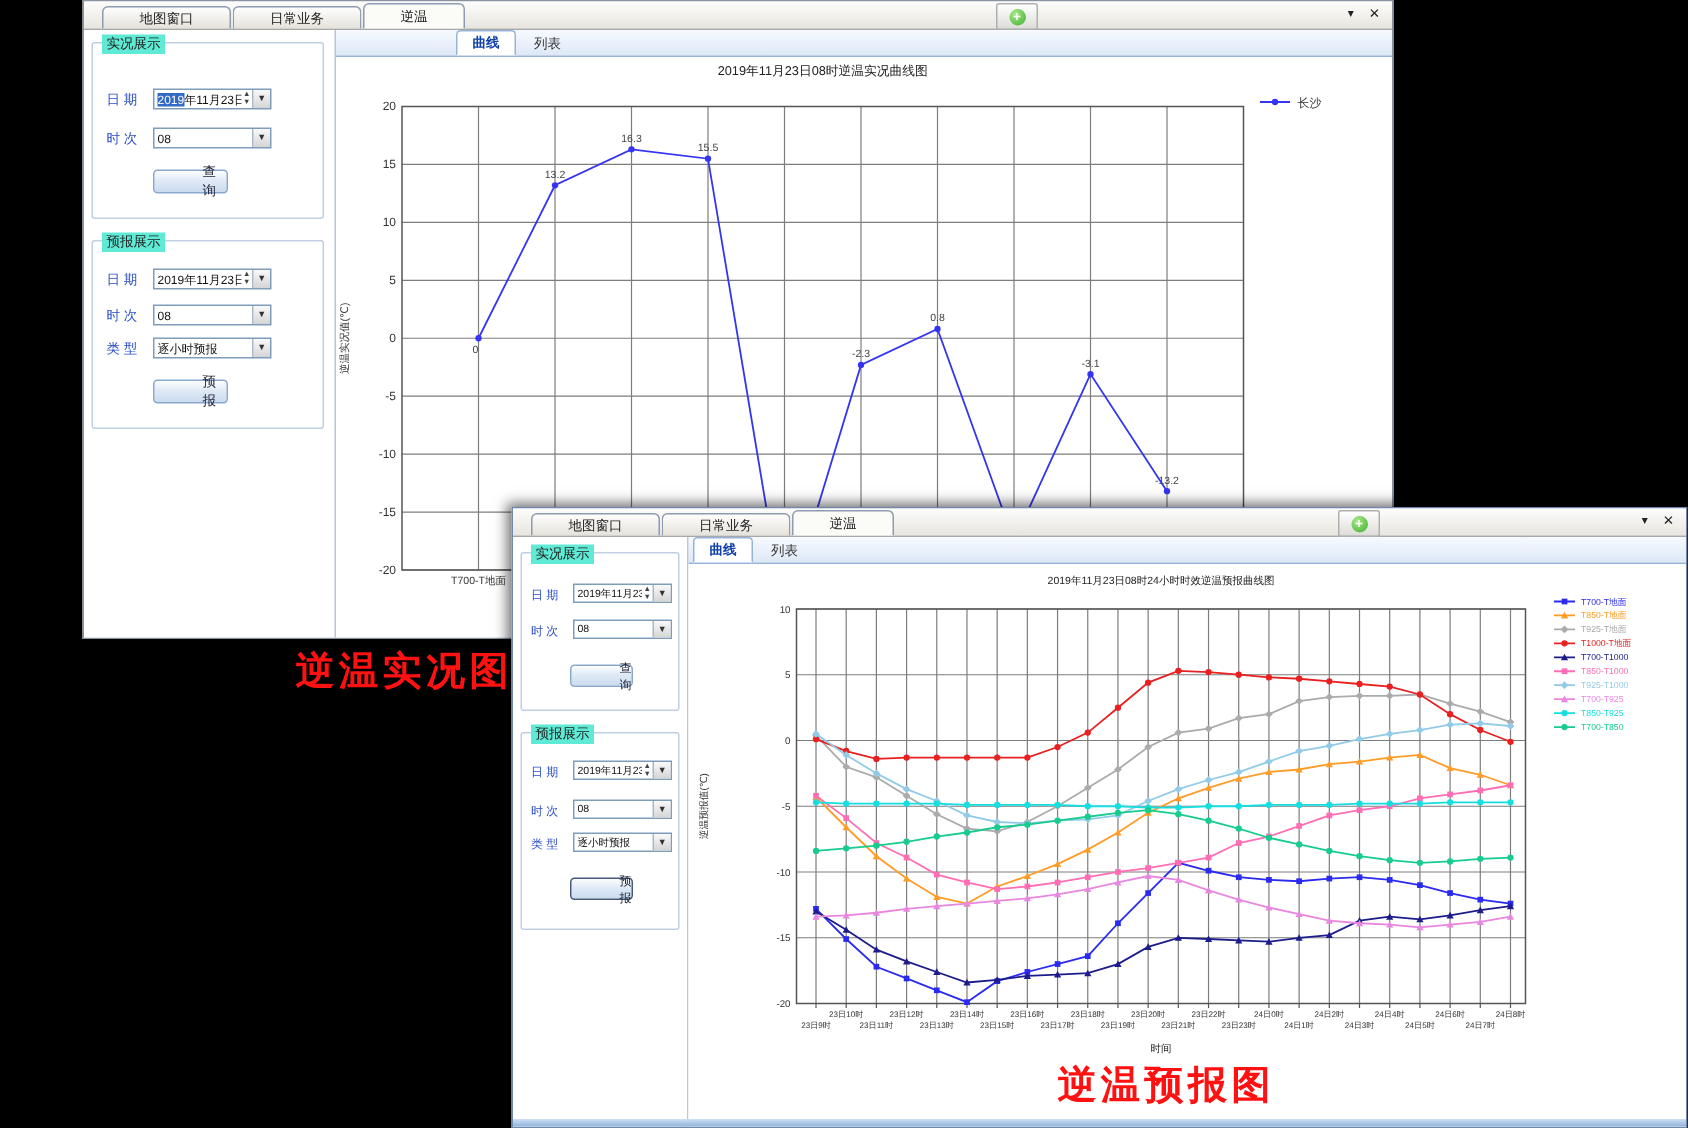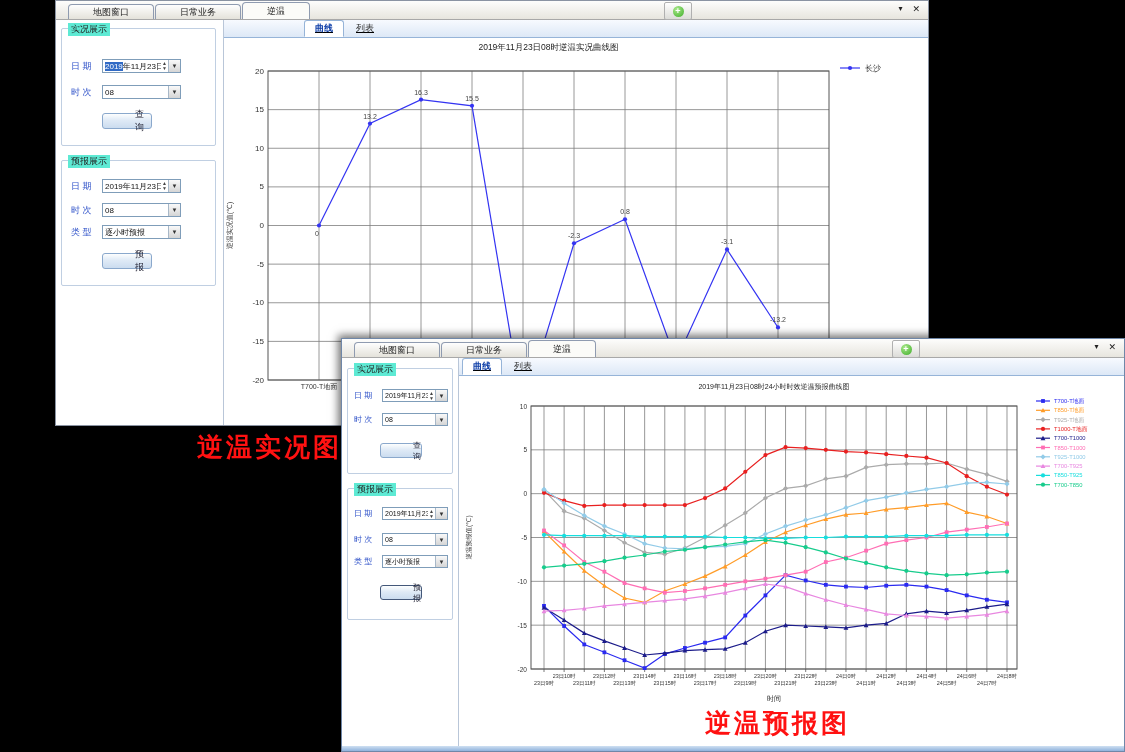--- a/index.html
+++ b/index.html
@@ -21,31 +21,31 @@
                color:#fff;font-size:9px;line-height:11px;text-align:center;font-weight:bold;}
   #win1 .addbtn{left:608px;} #win2 .addbtn{left:550px;}
   .winbtns{position:absolute;right:8px;top:3px;display:flex;gap:10px;color:#222;}
   .winbtns .cl{font-size:8px;} .winbtns .x{font-size:9px;font-weight:bold;}
   
   .wbody{display:flex;height:calc(100% - 19px);}
   .sidebar{position:relative;background:#fff;border-right:1px solid #b9c6d8;box-sizing:border-box;flex:none;}
   #win1 .sidebar{width:168px;} #win2 .sidebar{width:117px;}
   .main{flex:1;display:flex;flex-direction:column;min-width:0;}
   .vtabs{height:18px;background:linear-gradient(#f7faff,#dde8f6);border-bottom:1px solid #96b4d8;
-         display:flex;align-items:center;box-sizing:border-box;text-decoration:underline;}
+         display:flex;align-items:flex-end;box-sizing:border-box;}
   #win1 .vtabs{padding-left:80px;} #win2 .vtabs{padding-left:3px;}
   .vtab{font-size:9px;height:15px;line-height:15px;padding:0 10px;margin-right:2px;color:#333;}
   .vtab.active{background:#fff;border:1px solid #96b4d8;border-bottom:1px solid #fff;
                border-radius:3px 3px 0 0;font-weight:bold;color:#0f3fa8;}
   .chartwrap{flex:1;position:relative;background:#fff;}
   .chartwrap svg{position:absolute;left:0;top:0;}
   
   .group{position:absolute;border:1px solid #c0cfe2;border-radius:2px;}
   .gtitle{position:absolute;top:-6px;left:6px;background:#5eead4;padding:0 3px;font-size:9px;color:#222;white-space:nowrap;}
-  .row{position:absolute;display:flex;align-items:center;}
+  .row{position:absolute;display:flex;align-items:flex-end;}
   .rlabel{color:#2d50c8;font-size:9px;white-space:nowrap;flex:none;}
   #win2 .rlabel{font-size:8px;}
   .fld{height:14px;border:1px solid #7f9db9;background:#fff;display:flex;align-items:center;
        font-size:8px;color:#111;box-sizing:border-box;}
   #win2 .fld{font-size:7px;height:13px;}
   .fld .txt{flex:1;padding:0 2px;white-space:nowrap;overflow:hidden;}
   .fld .sel{background:#316ac5;color:#fff;}
   .spin{width:7px;font-size:5px;line-height:5px;color:#444;text-align:center;flex:none;}
   .drop{width:11px;align-self:stretch;background:linear-gradient(#f9f9f9,#d5d5d5);border-left:1px solid #a8b8c8;
         font-size:6px;color:#333;display:flex;align-items:center;justify-content:center;flex:none;}

